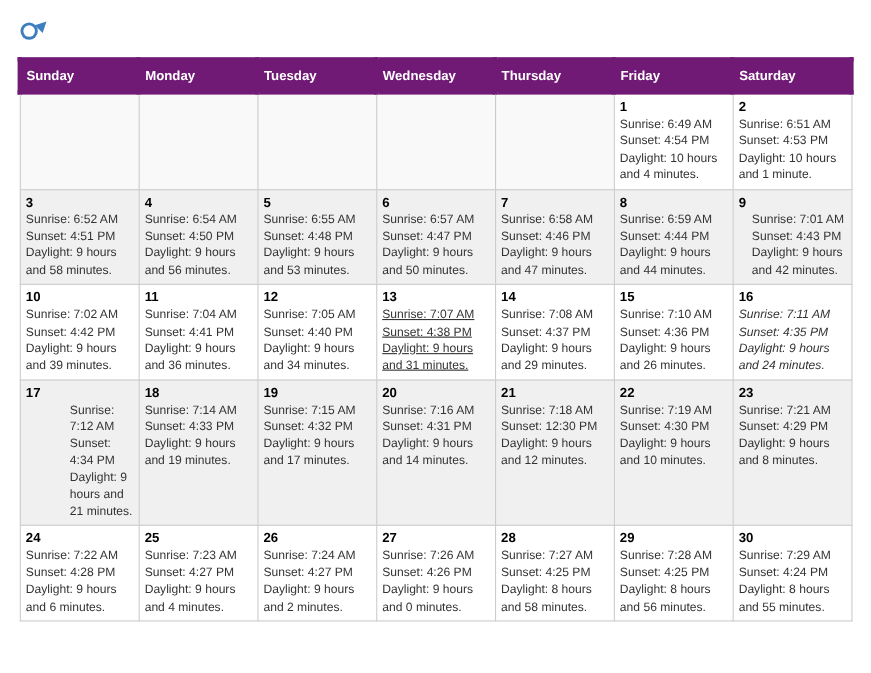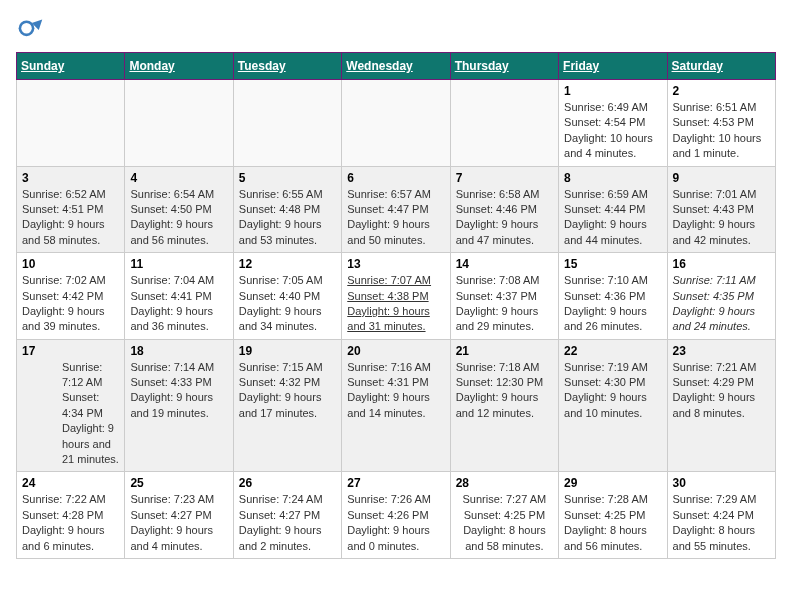--- a/index.html
+++ b/index.html
@@ -44,27 +44,26 @@
     .subtitle {
       font-size: 14px;
       color: #444;
     }
     .calendar {
       width: 100%;
       border-collapse: collapse;
       font-size: 11px;
     }
     .calendar th {
-      background: #0f766e;
+      background: #701a75;
       color: #fff;
       padding: 6px 4px;
       text-align: left;
       font-size: 12px;
-      border: 1px solid #701a75;
-      text-decoration: underline;
+      border: 4px solid #701a75;
     }
     .calendar td {
       border: 1px solid #ccc;
       vertical-align: top;
       padding: 4px 5px;
       width: 107px;
       min-height: 70px;
       background: #fff;
     }
     .calendar td.empty {
@@ -170,21 +169,21 @@
 Daylight: 9 hours and 47 minutes.</div>
         </td>
         <td>
           <span class="day-number">8</span>
           <div class="day-info" style="white-space: pre-line;">Sunrise: 6:59 AM
 Sunset: 4:44 PM
 Daylight: 9 hours and 44 minutes.</div>
         </td>
         <td>
           <span class="day-number">9</span>
-          <div class="day-info" style="white-space: pre-line;">Sunrise: 7:01 AM
+          <div class="day-info" style="white-space: pre-line; margin-left: 12px;">Sunrise: 7:01 AM
 Sunset: 4:43 PM
 Daylight: 9 hours and 42 minutes.</div>
         </td>
       </tr>
       <tr>
         <td>
           <span class="day-number">10</span>
           <div class="day-info" style="white-space: pre-line;">Sunrise: 7:02 AM
 Sunset: 4:42 PM
 Daylight: 9 hours and 39 minutes.</div>
@@ -290,21 +289,21 @@
 Daylight: 9 hours and 2 minutes.</div>
         </td>
         <td>
           <span class="day-number">27</span>
           <div class="day-info" style="white-space: pre-line;">Sunrise: 7:26 AM
 Sunset: 4:26 PM
 Daylight: 9 hours and 0 minutes.</div>
         </td>
         <td>
           <span class="day-number">28</span>
-          <div class="day-info" style="white-space: pre-line; text-align: center;">Sunrise: 7:27 AM
+          <div class="day-info" style="white-space: pre-line;">Sunrise: 7:27 AM
 Sunset: 4:25 PM
 Daylight: 8 hours and 58 minutes.</div>
         </td>
         <td>
           <span class="day-number">29</span>
           <div class="day-info" style="white-space: pre-line;">Sunrise: 7:28 AM
 Sunset: 4:25 PM
 Daylight: 8 hours and 56 minutes.</div>
         </td>
         <td>

